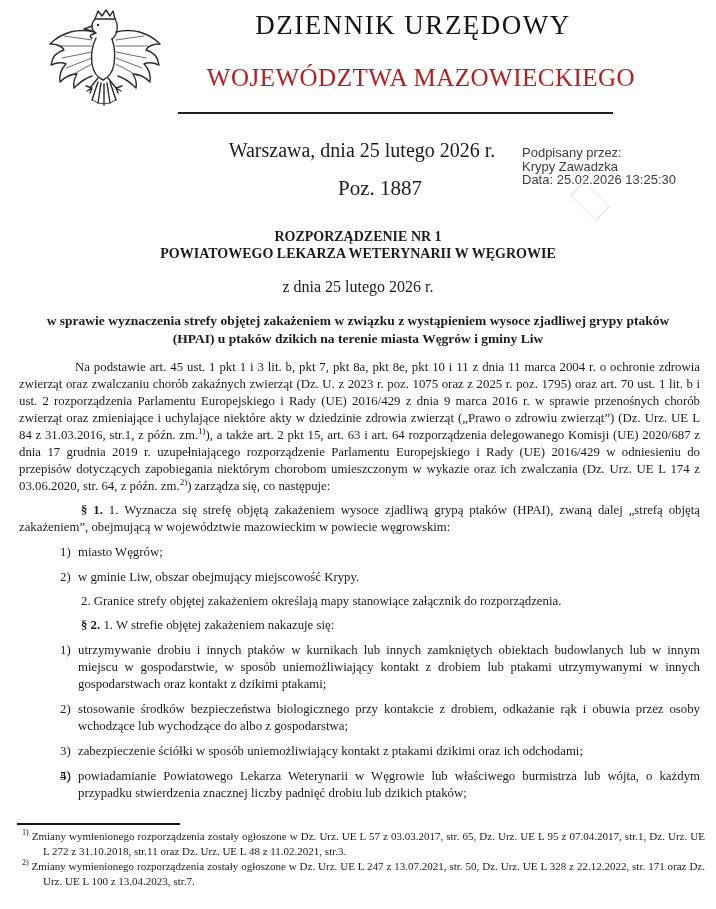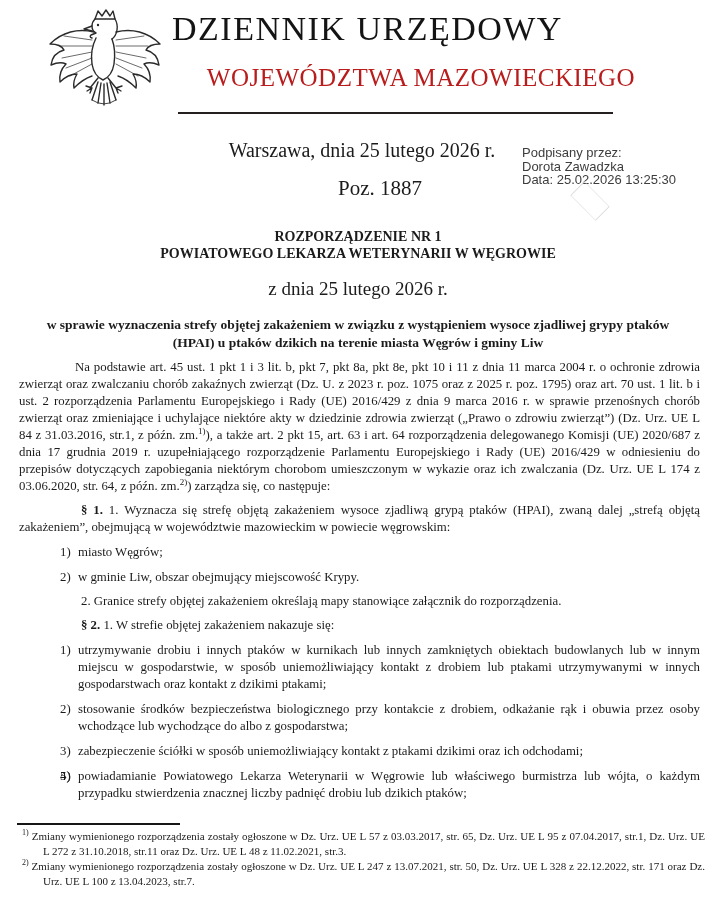--- a/index.html
+++ b/index.html
@@ -8,22 +8,22 @@
     width:716px;height:909px;
     margin:0 auto;
     background:#ffffff;
     font-family:"Liberation Serif", serif;
     color:#1b1b1b;
     overflow:hidden;
   }
   
   .emblem{position:absolute;left:40px;top:6px;width:126px;height:112px;}
   .journal-title{
-    position:absolute;left:172px;top:10px;width:506px;
-    text-align:left;font-size:34px;letter-spacing:1.5px;color:#141414;
+    position:absolute;left:160px;top:10px;width:506px;
+    text-align:center;font-size:27px;letter-spacing:1.5px;color:#141414;
     white-space:nowrap;
   }
   .journal-subtitle{
     position:absolute;left:168px;top:64px;width:506px;
     text-align:center;font-size:25px;letter-spacing:0.5px;color:#b91c1c;
     white-space:nowrap;
   }
   .header-rule{position:absolute;left:178px;top:112px;width:435px;height:2px;background:#23201f;}
   
   .dateline{position:absolute;left:160px;top:139px;width:404px;text-align:center;font-size:20px;}
@@ -35,21 +35,21 @@
     font-size:13px;line-height:13.5px;color:#3d3d3d;
   }
   .watermark{
     position:absolute;left:572px;top:183px;width:34px;height:34px;
     border:1px solid #dcdcdc;
     transform:rotate(45deg) scaleY(0.55);
   }
   
   .act-heading{position:absolute;left:28px;top:228px;width:660px;text-align:center;}
   .act-title{font-weight:bold;font-size:14px;line-height:17px;margin:0;}
-  .act-date{font-size:19px;margin:16px 0 0 0;}
+  .act-date{font-size:16px;margin:16px 0 0 0;}
   .act-subject{font-weight:bold;font-size:13.5px;line-height:18px;margin:16px auto 0 auto;width:652px;}
   
   .doc-body{
     position:absolute;left:19px;top:359px;width:681px;
     font-size:12.8px;line-height:17px;text-align:justify;
   }
   .doc-body p{margin:0;}
   .preamble{text-indent:56px;margin-bottom:6px !important;}
   .sect{text-indent:62px;margin-top:7px !important;}
   .sect b{font-weight:bold;}
@@ -91,21 +91,21 @@
 
   <div class="journal-title">DZIENNIK URZĘDOWY</div>
   <div class="journal-subtitle">WOJEWÓDZTWA MAZOWIECKIEGO</div>
   <div class="header-rule"></div>
 
   <div class="dateline">Warszawa, dnia 25 lutego 2026 r.</div>
   <div class="poz">Poz. 1887</div>
 
   <div class="signature">
     <div>Podpisany przez:</div>
-    <div>Dorota Zawadzka</div>
+    <div>Krypy Zawadzka</div>
     <div>Data: 25.02.2026 13:25:30</div>
   </div>
   <div class="watermark"></div>
 
   <div class="act-heading">
     <p class="act-title">
       <span>ROZPORZĄDZENIE NR 1</span><br>
       <span>POWIATOWEGO LEKARZA WETERYNARII W WĘGROWIE</span>
     </p>
     <p class="act-date">z dnia 25 lutego 2026 r.</p>

